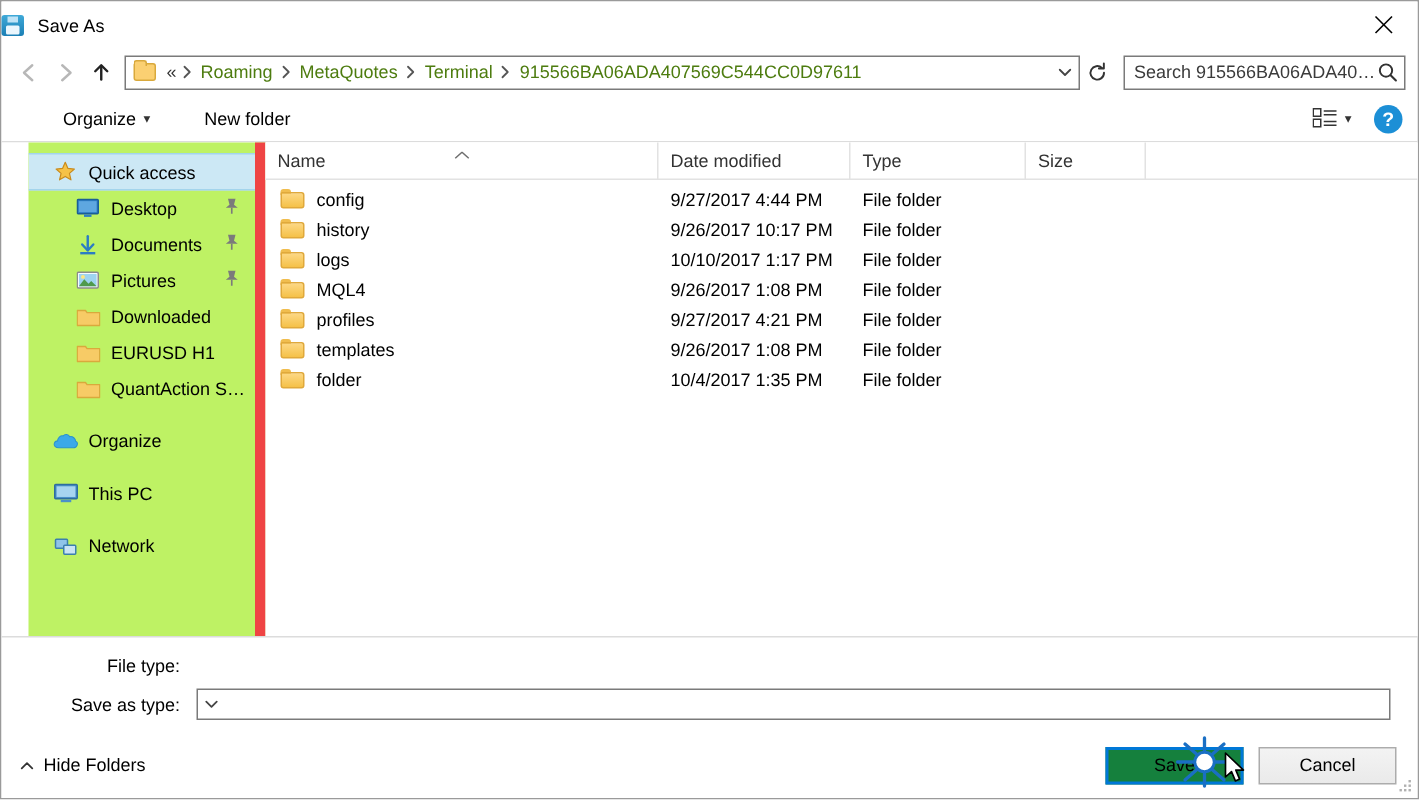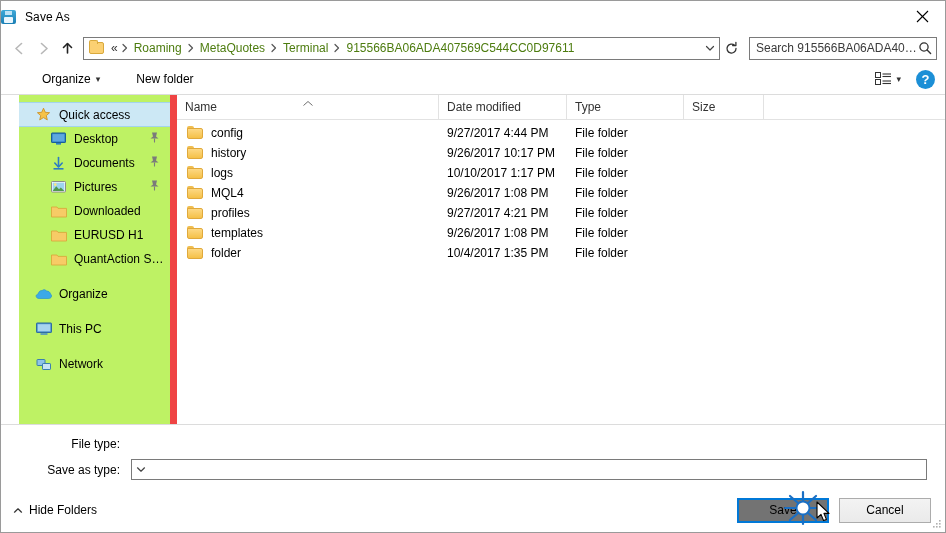--- a/index.html
+++ b/index.html
@@ -331,21 +331,21 @@
     width: 92px; height: 25px;
     border: 1px solid #acacac;
     background: linear-gradient(180deg,#f3f3f3 0%,#eaeaea 100%);
     font-size: 12px;
     display: flex; align-items: center; justify-content: center;
     margin-left: 10px;
     position: relative;
   }
   .btn.default {
     border: 2px solid #0078d7;
-    background: #737373;
+    background: #15803d;
   }
   .resize-grip {
     position: absolute; right: 3px; bottom: 2px;
     width: 12px; height: 12px;
   }
   
   .burst {
     position: absolute;
     left: 778px; top: 487px;
     width: 48px; height: 40px;

